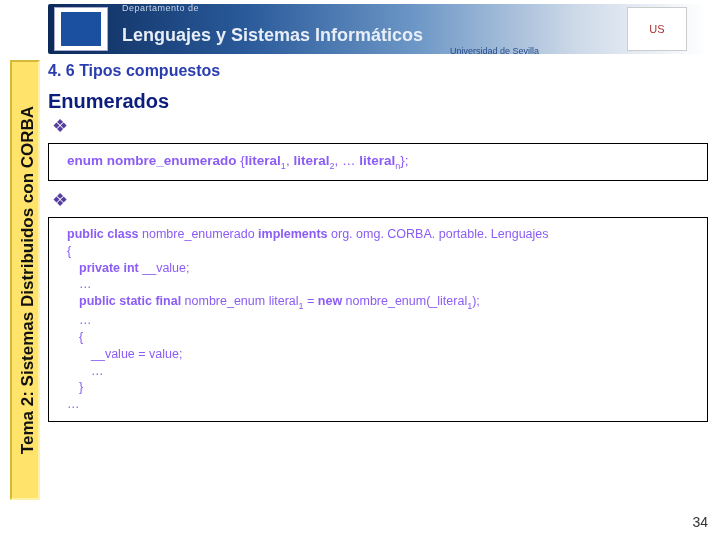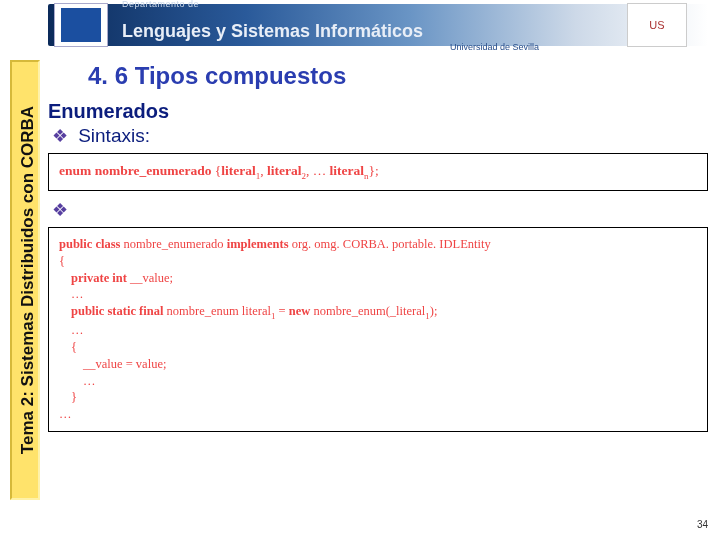--- a/index.html
+++ b/index.html
@@ -2,21 +2,21 @@
 <html><head>
 <meta charset="utf-8">
 <style>
   * { box-sizing: border-box; margin: 0; padding: 0; }
   html, body { width: 720px; height: 540px; overflow: hidden; font-family: Arial, Helvetica, sans-serif; }
   body { background: #fff; }
 
   .banner {
     position: absolute;
     left: 48px; top: 4px;
-    width: 660px; height: 42px;
+    width: 660px; height: 50px;
     background: linear-gradient(90deg, #0b2a5a 0%, #2a5a9a 30%, #6a95c5 55%, #cdd9e8 80%, #fff 100%);
     border-radius: 2px;
     display: flex;
     align-items: center;
   }
   .banner-logo {
     width: 54px; height: 44px;
     background: #fff;
     margin: 0 6px;
     border: 1px solid #aac;
@@ -61,59 +61,58 @@
     white-space: nowrap;
   }
 
   .content {
     position: absolute;
     left: 48px; top: 62px;
     width: 660px;
   }
 
   .title {
-    font-size: 24px;
+    font-size: 16px;
     font-weight: bold;
     color: #2a3db0;
     margin-bottom: 10px;
-    margin-left: 40px;
   }
   .subtitle {
     font-size: 20px;
     font-weight: bold;
     color: #0b1d7d;
   }
   .bullet-row {
     display: flex;
     align-items: baseline;
     margin: 2px 0 6px 4px;
     font-size: 19px;
     color: #0b1d7d;
   }
   .bullet { color: #573fa0; margin-right: 10px; font-size: 18px; }
 
   .codebox {
     border: 1.5px solid #000;
     background: #fff;
-    padding: 8px 10px;
-    font-family: Liberation Serif, serif;
+    padding: 8px 18px;
+    font-family: Liberation Sans, sans-serif;
     font-size: 13.5px;
-    color: #ef4444;
+    color: #8b5cf6;
     line-height: 1.35;
   }
   .codebox.small { font-size: 12.5px; line-height: 1.35; }
   .codebox .kw { font-weight: bold; }
   .codebox sub { font-size: 9px; vertical-align: sub; }
   .codebox .indent1 { padding-left: 12px; }
   .codebox .indent2 { padding-left: 24px; }
 
   .pagenum {
     position: absolute;
     right: 12px; bottom: 10px;
-    font-size: 10px;
+    font-size: 14px;
     color: #333;
   }
 </style>
 </head>
 <body>
 
 <div class="banner">
   <div class="banner-logo">
     <div class="banner-logo-inner"></div>
   </div>
@@ -128,37 +127,36 @@
 <div class="sidebar">
   <div class="sidebar-text">Tema 2: Sistemas Distribuidos con CORBA</div>
 </div>
 
 <div class="content">
   <div class="title">4. 6 Tipos compuestos</div>
   <div class="subtitle">Enumerados</div>
 
   <div class="bullet-row">
     <span class="bullet">❖</span>
-    <span>Sintaxis:</span>
   </div>
 
   <div class="codebox">
     <span class="kw">enum</span>
     <span> </span><span class="kw">nombre_enumerado</span><span> {</span><span class="kw">literal</span><sub>1</sub><span>, </span><span class="kw">literal</span><sub>2</sub><span>, … </span><span class="kw">literal</span><sub>n</sub><span>};</span>
   </div>
 
   <div class="bullet-row" style="margin-top:8px">
     <span class="bullet">❖</span>
   </div>
 
   <div class="codebox small">
     <div>
       <span class="kw">public class</span>
       <span> </span><span>nombre_enumerado</span>
-      <span> </span><span class="kw">implements</span><span> org. omg. CORBA. portable. IDLEntity</span>
+      <span> </span><span class="kw">implements</span><span> org. omg. CORBA. portable. Lenguajes</span>
     </div>
     <div>{</div>
     <div class="indent1">
       <span class="kw">private int</span><span> __value;</span>
     </div>
     <div class="indent1">…</div>
     <div class="indent1">
       <span class="kw">public static final</span><span> nombre_enum literal</span><sub>1</sub><span> = </span><span class="kw">new</span><span> nombre_enum(_literal</span><sub>1</sub><span>);</span>
     </div>
     <div class="indent1">…</div>

